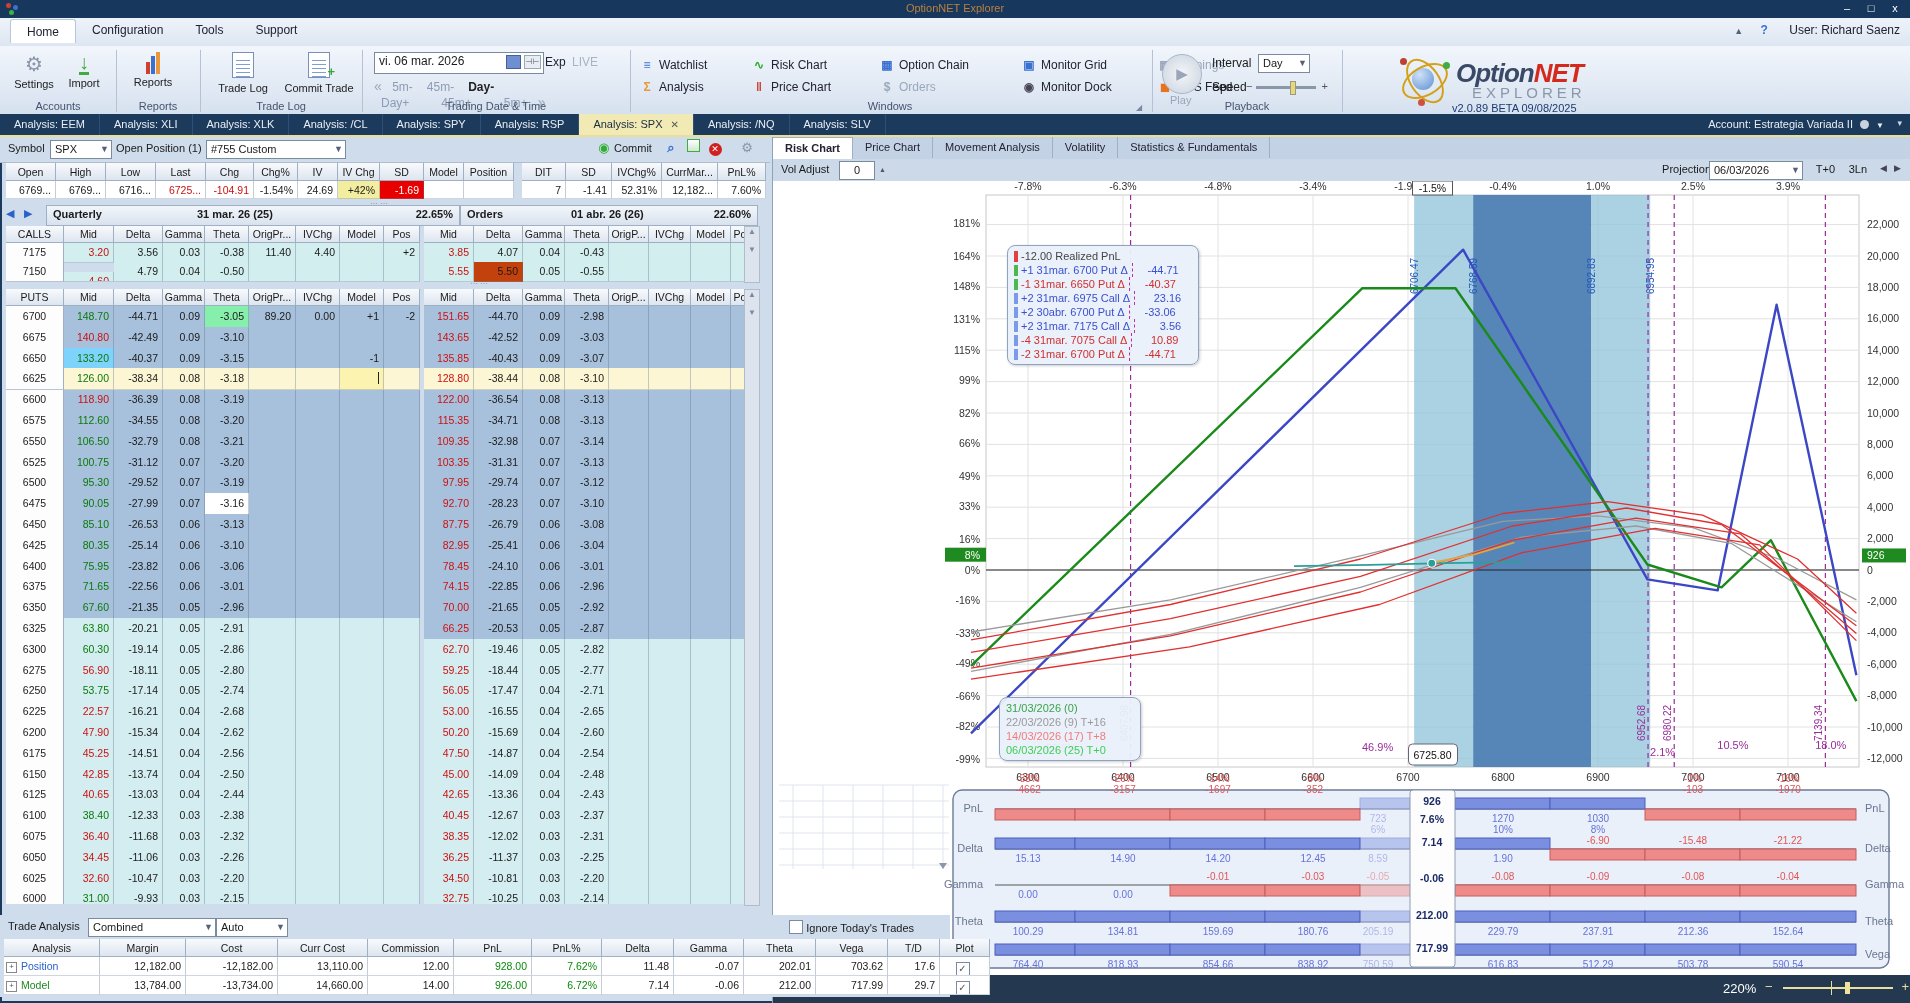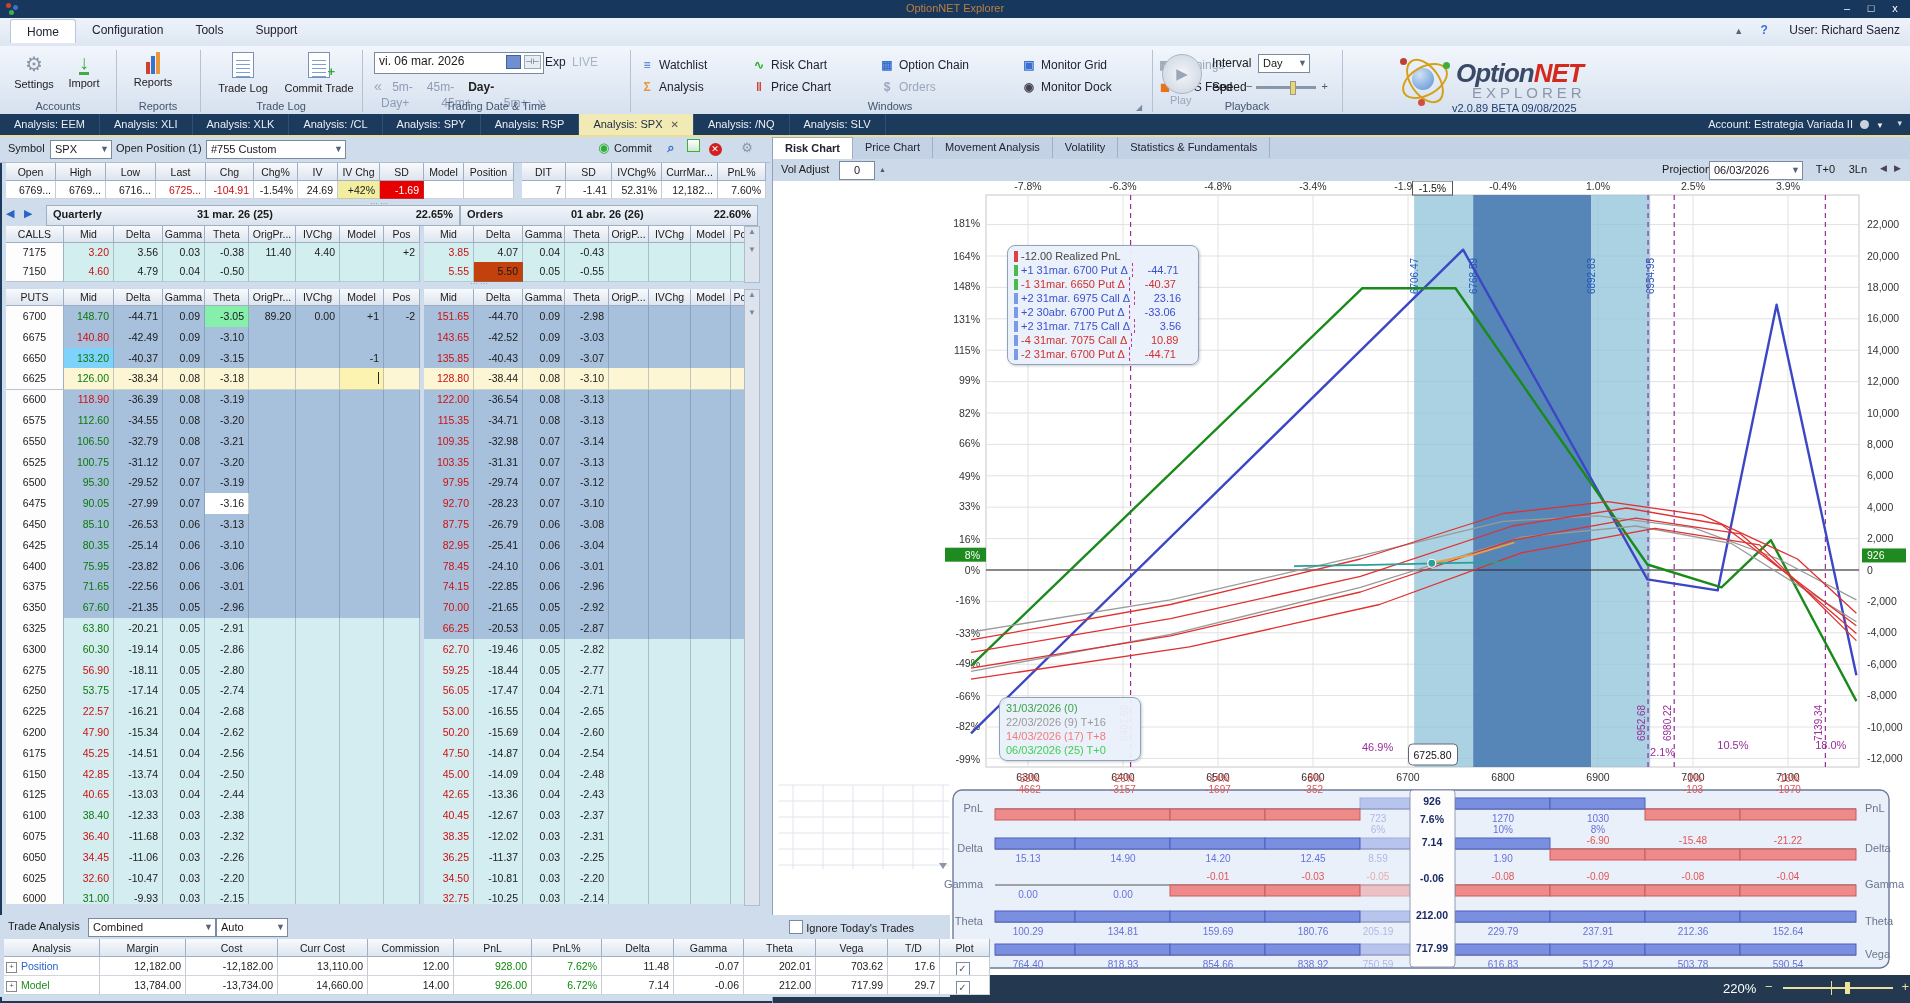--- a/index.html
+++ b/index.html
@@ -318,21 +318,21 @@
           <div class="cell" style="background: rgb(210, 238, 238);">0.04</div>
           <div class="cell" style="background: rgb(210, 238, 238);">-0.43</div>
           <div class="cell" style="background: rgb(210, 238, 238);"></div>
           <div class="cell" style="background: rgb(210, 238, 238);"></div>
           <div class="cell" style="background: rgb(210, 238, 238);"></div>
           <div class="cell" style="background: rgb(210, 238, 238);"></div>
           <div class="gapcell"></div>
         </div>
         <div class="crow" style="height: 19px; line-height: 19px; font-size: 10.5px;">
           <div class="strikecell">7150</div>
-          <div class="cell" style="background: rgb(210, 238, 238); color: rgb(204, 17, 17);">4.60</div>
+          <div class="cell" style="background: rgb(210, 238, 238); color: rgb(204, 17, 17); margin-top: 10px;">4.60</div>
           <div class="cell" style="background: rgb(210, 238, 238);">4.79</div>
           <div class="cell" style="background: rgb(210, 238, 238);">0.04</div>
           <div class="cell" style="background: rgb(210, 238, 238);">-0.50</div>
           <div class="cell" style="background: rgb(210, 238, 238);"></div>
           <div class="cell" style="background: rgb(210, 238, 238);"></div>
           <div class="cell" style="background: rgb(210, 238, 238);"></div>
           <div class="cell" style="background: rgb(210, 238, 238);"></div>
           <div class="gapcell"></div>
           <div class="cell" style="background: rgb(210, 238, 238); color: rgb(204, 17, 17);">5.55</div>
           <div class="cell" style="background: #c2410c;">5.50</div>

